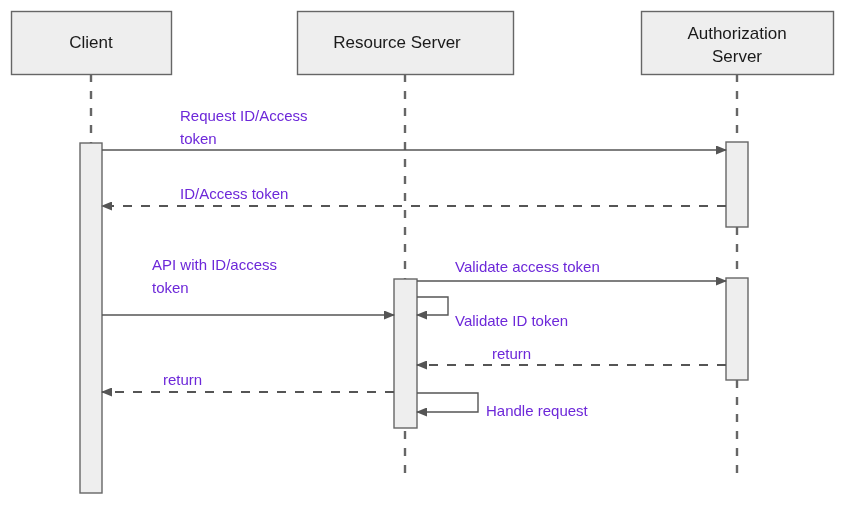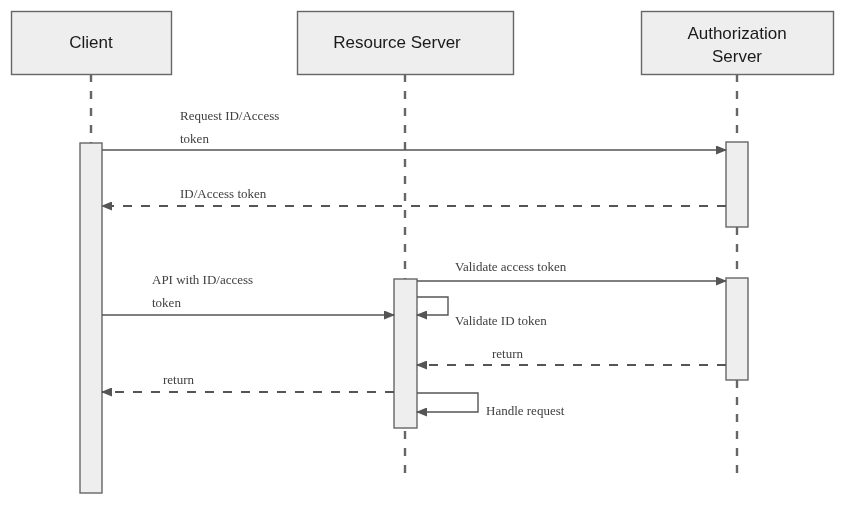--- a/index.html
+++ b/index.html
@@ -6,23 +6,23 @@
   #diagram{
     position:relative;
     width:846px;height:508px;
     background:#ffffff;
     font-family:"Liberation Sans","DejaVu Sans",sans-serif;
     overflow:hidden;
   }
   svg#canvas{position:absolute;left:0;top:0;width:846px;height:508px;}
   .lbl{
     position:absolute;
-    font-family:Liberation Serif, serif;
-    font-size:13px;
-    color:#404040;
+    font-family:Liberation Sans, sans-serif;
+    font-size:15px;
+    color:#6d28d9;
     white-space:pre;
     line-height:23px;
     letter-spacing:0px;
   }
   .actor-label{
     position:absolute;
     font-family:"Liberation Sans","DejaVu Sans",sans-serif;
     font-size:17px;
     color:#1a1a1a;
     text-align:center;
@@ -74,21 +74,21 @@
       </g>
   </svg>
   <div id="labels-layer">
       <div class="actor-label" style="left: 11px; top: 11px; width: 160px; height: 63px;">Client</div>
       <div class="actor-label" style="left: 297px; top: 11px; width: 200px; height: 63px;">Resource Server</div>
       <div class="actor-label" style="left: 641px; top: 11px; width: 192px; height: 68px;">Authorization
 Server</div>
       <div class="lbl" style="left: 180px; top: 104px;">Request ID/Access
 token</div>
       <div class="lbl" style="left: 152px; top: 182px; margin-left: 28px;">ID/Access token</div>
-      <div class="lbl" style="left: 152px; top: 268px;">API with ID/access
+      <div class="lbl" style="left: 152px; top: 253px;">API with ID/access
 token</div>
       <div class="lbl" style="left: 455px; top: 255px;">Validate access token</div>
       <div class="lbl" style="left: 492px; top: 342px;">return</div>
       <div class="lbl" style="left: 163px; top: 368px;">return</div>
       <div class="lbl" style="left: 455px; top: 297px; margin-top: 12px;">Validate ID token</div>
       <div class="lbl" style="left: 486px; top: 399px;">Handle request</div>
     </div>
 </div>
 
 </body></html>

